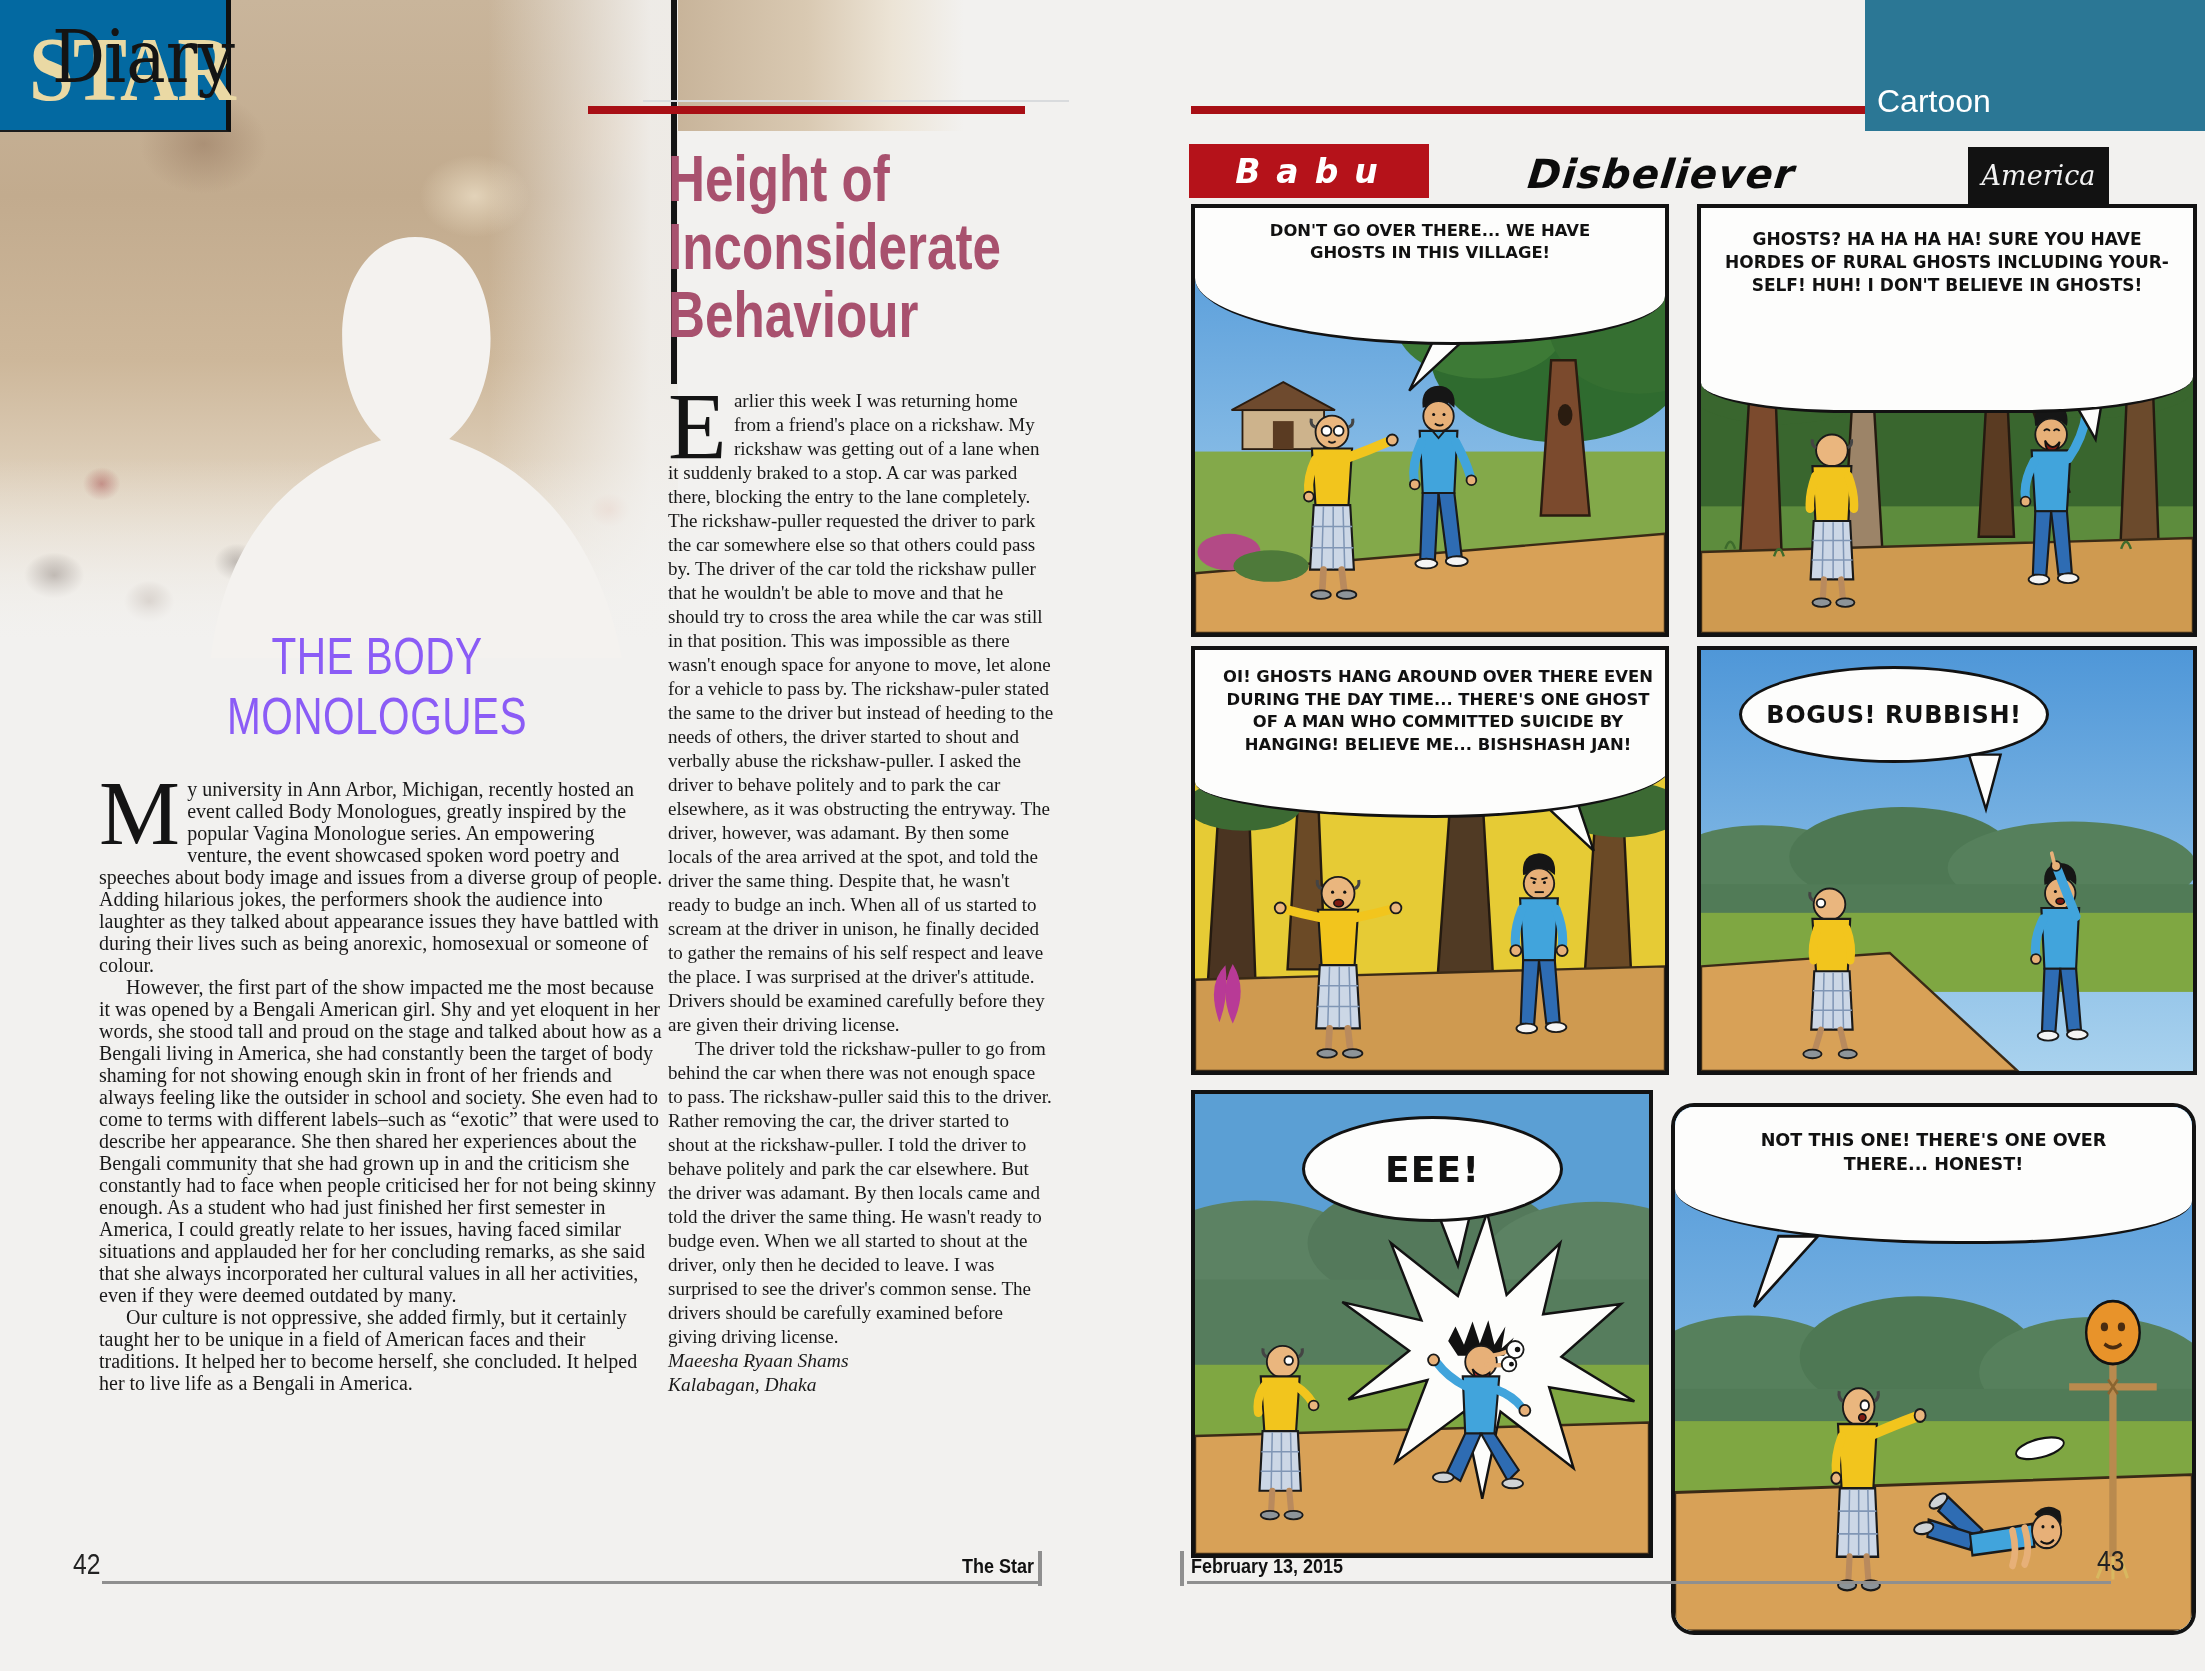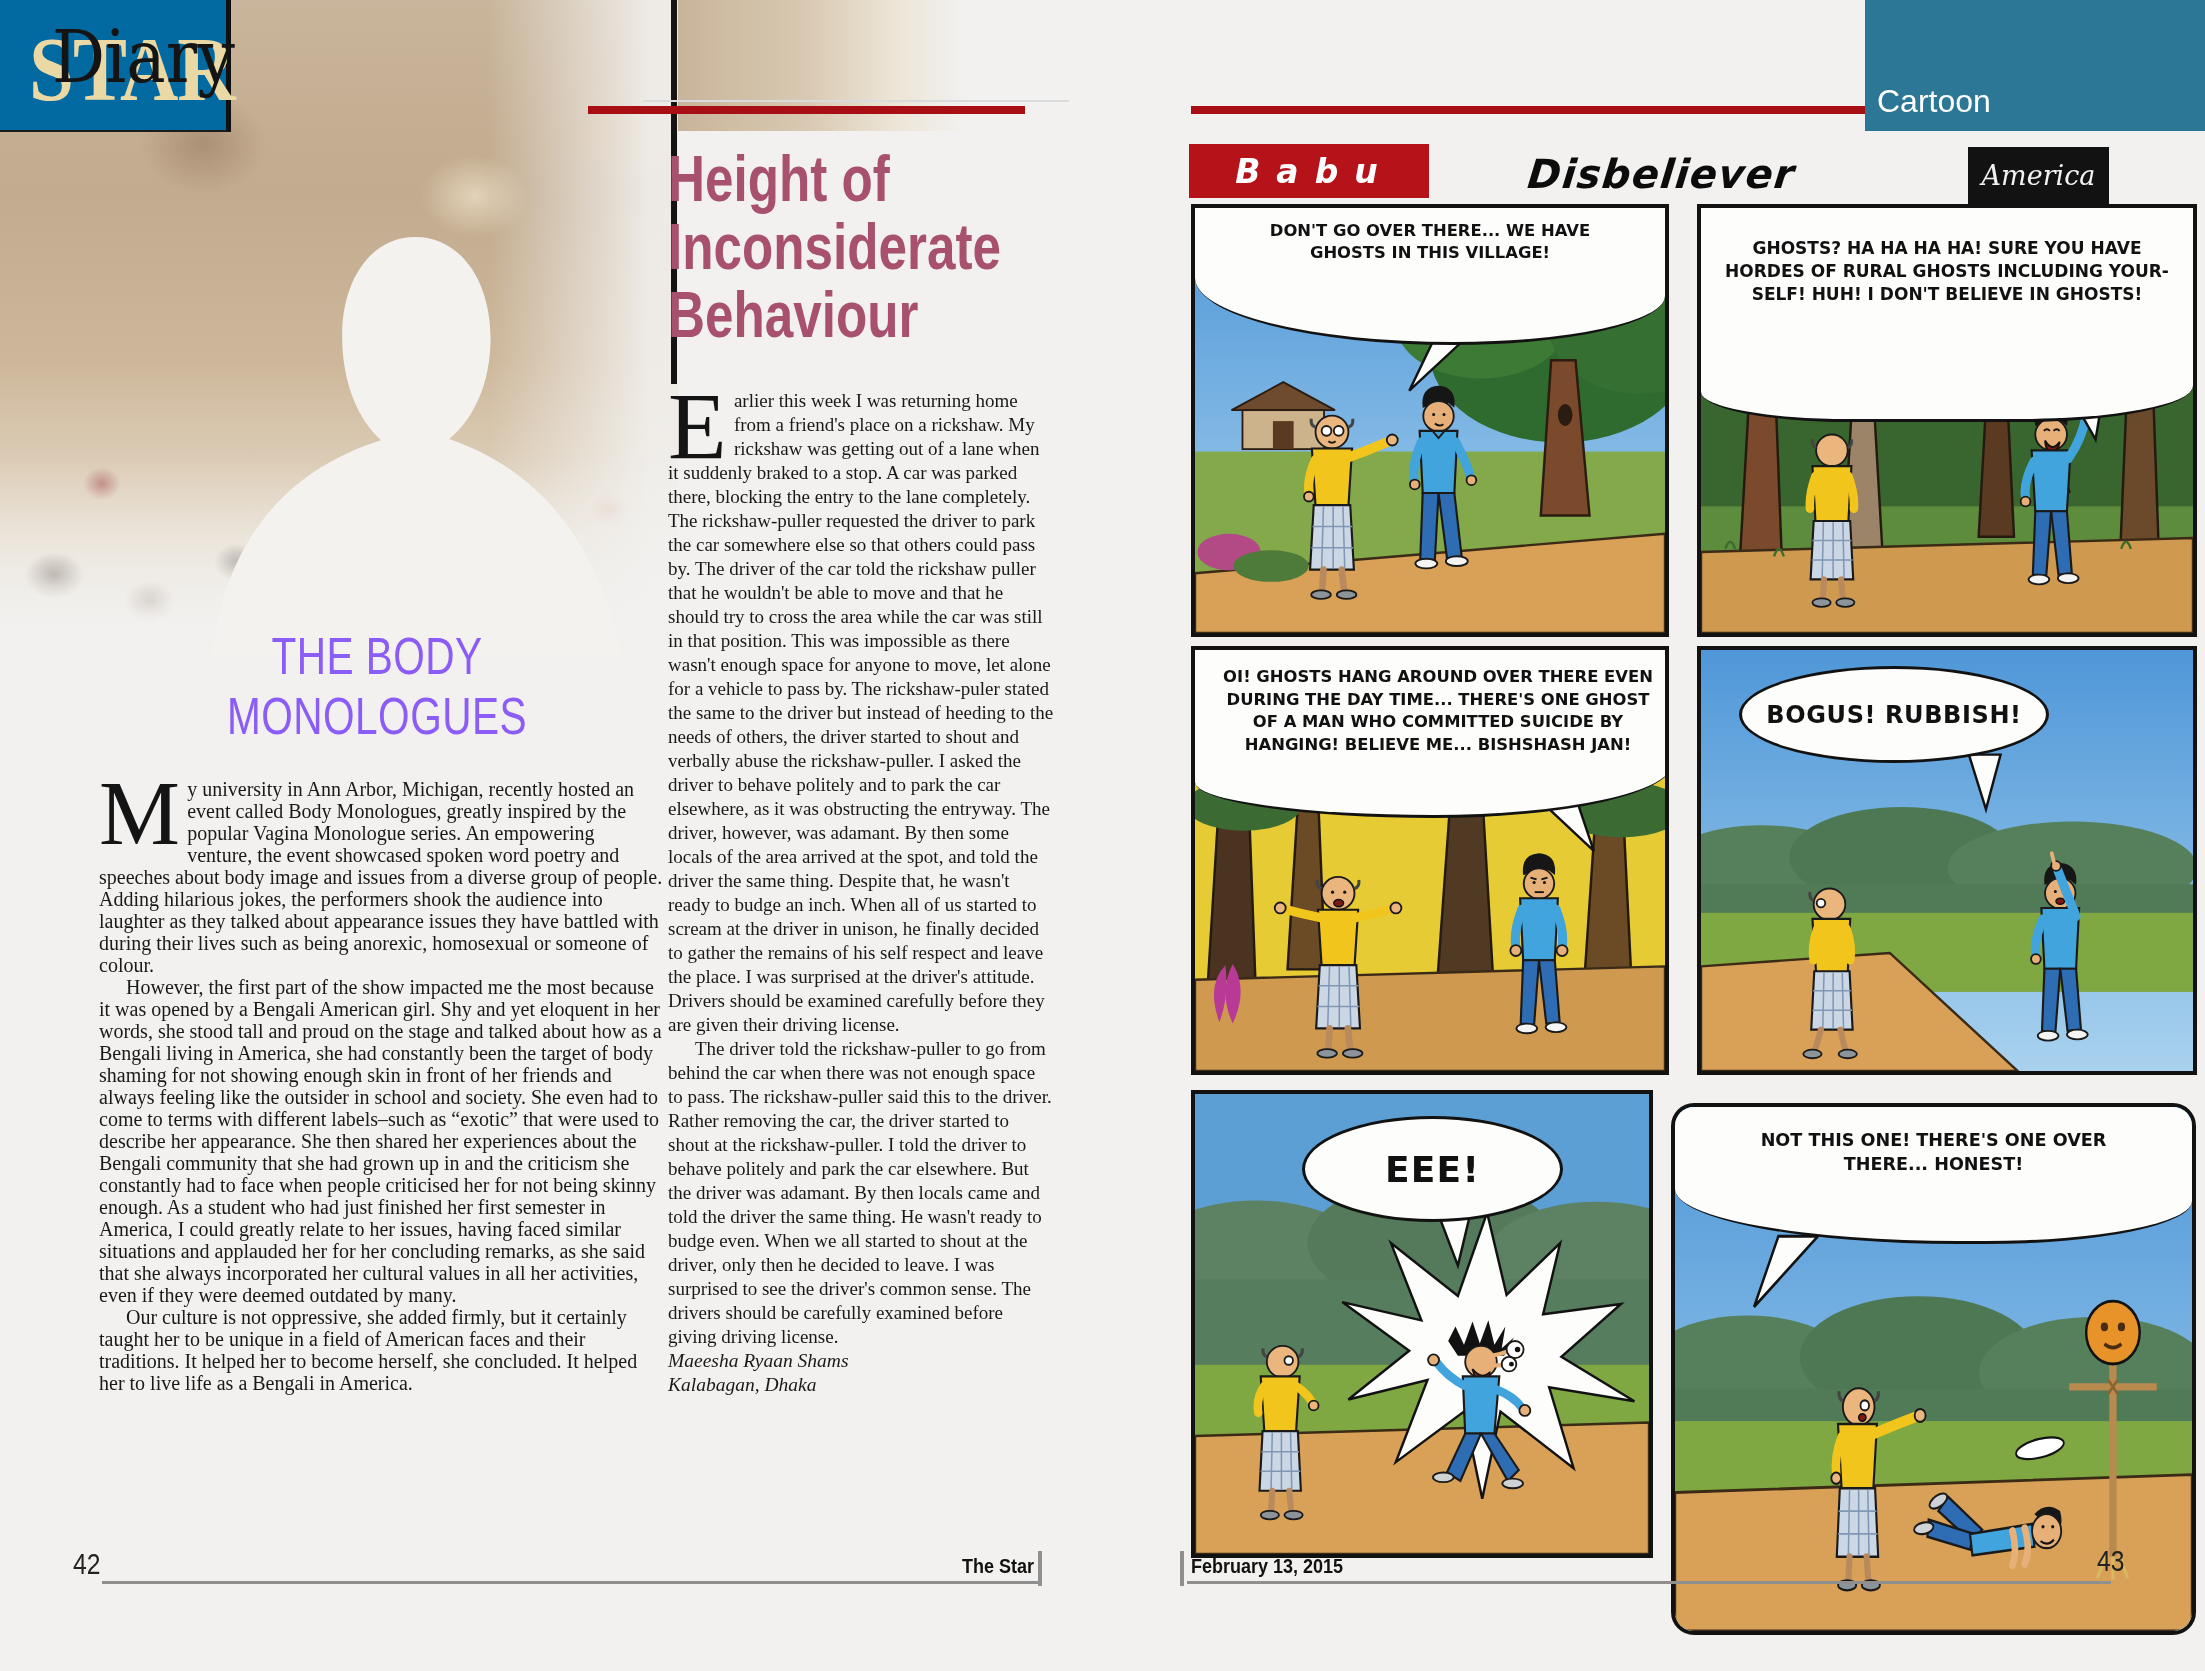--- a/index.html
+++ b/index.html
@@ -101,21 +101,21 @@
   .p5{left:1191px;top:1090px;width:462px;height:468px;}
   .p6{left:1671px;top:1103px;width:525px;height:532px;border-radius:23px;}
   .scene{position:absolute;inset:0;width:100%;height:100%;}
   .bubble{position:absolute;z-index:2;background:#fdfdfc;color:#111;
     font-family:"DejaVu Sans",sans-serif;font-weight:bold;text-align:center;
     display:flex;align-items:flex-start;justify-content:center;}
   .bubble-text{display:block;}
   .top-bubble{left:0;top:0;width:100%;border-bottom:3px solid #121212;}
   .b1{height:122px;border-radius:0 0 45% 55% / 0 0 49px 67px;padding-top:12px;font-size:16.4px;line-height:22px;}
   .b1 .bubble-text{width:389px;}
-  .b2{height:182px;border-radius:0 0 35% 30% / 0 0 36px 30px;padding-top:29px;font-size:17px;line-height:23px;}
+  .b2{height:182px;border-radius:0 0 35% 30% / 0 0 36px 30px;padding-top:20px;font-size:17px;line-height:23px;}
   .b2 .bubble-text{width:450px;}
   .b3{height:149px;border-radius:0 0 50% 50% / 0 0 55px 36px;padding-top:16px;font-size:16.4px;line-height:22.5px;padding-left:8px;}
   .b3 .bubble-text{width:432px;}
   .b6{height:113px;border-radius:0 0 40% 55% / 0 0 43px 55px;padding-top:20.7px;font-size:17.6px;line-height:24px;}
   .b6 .bubble-text{width:389px;}
   .ellipse-bubble{border:3px solid #121212;border-radius:50%;align-items:center;}
   .b4{left:38px;top:16px;width:304px;height:91px;font-size:24px;letter-spacing:0.6px;}
   .b5{left:107px;top:22px;width:255px;height:100px;font-size:36px;letter-spacing:1.2px;}
 </style>
 </head>

